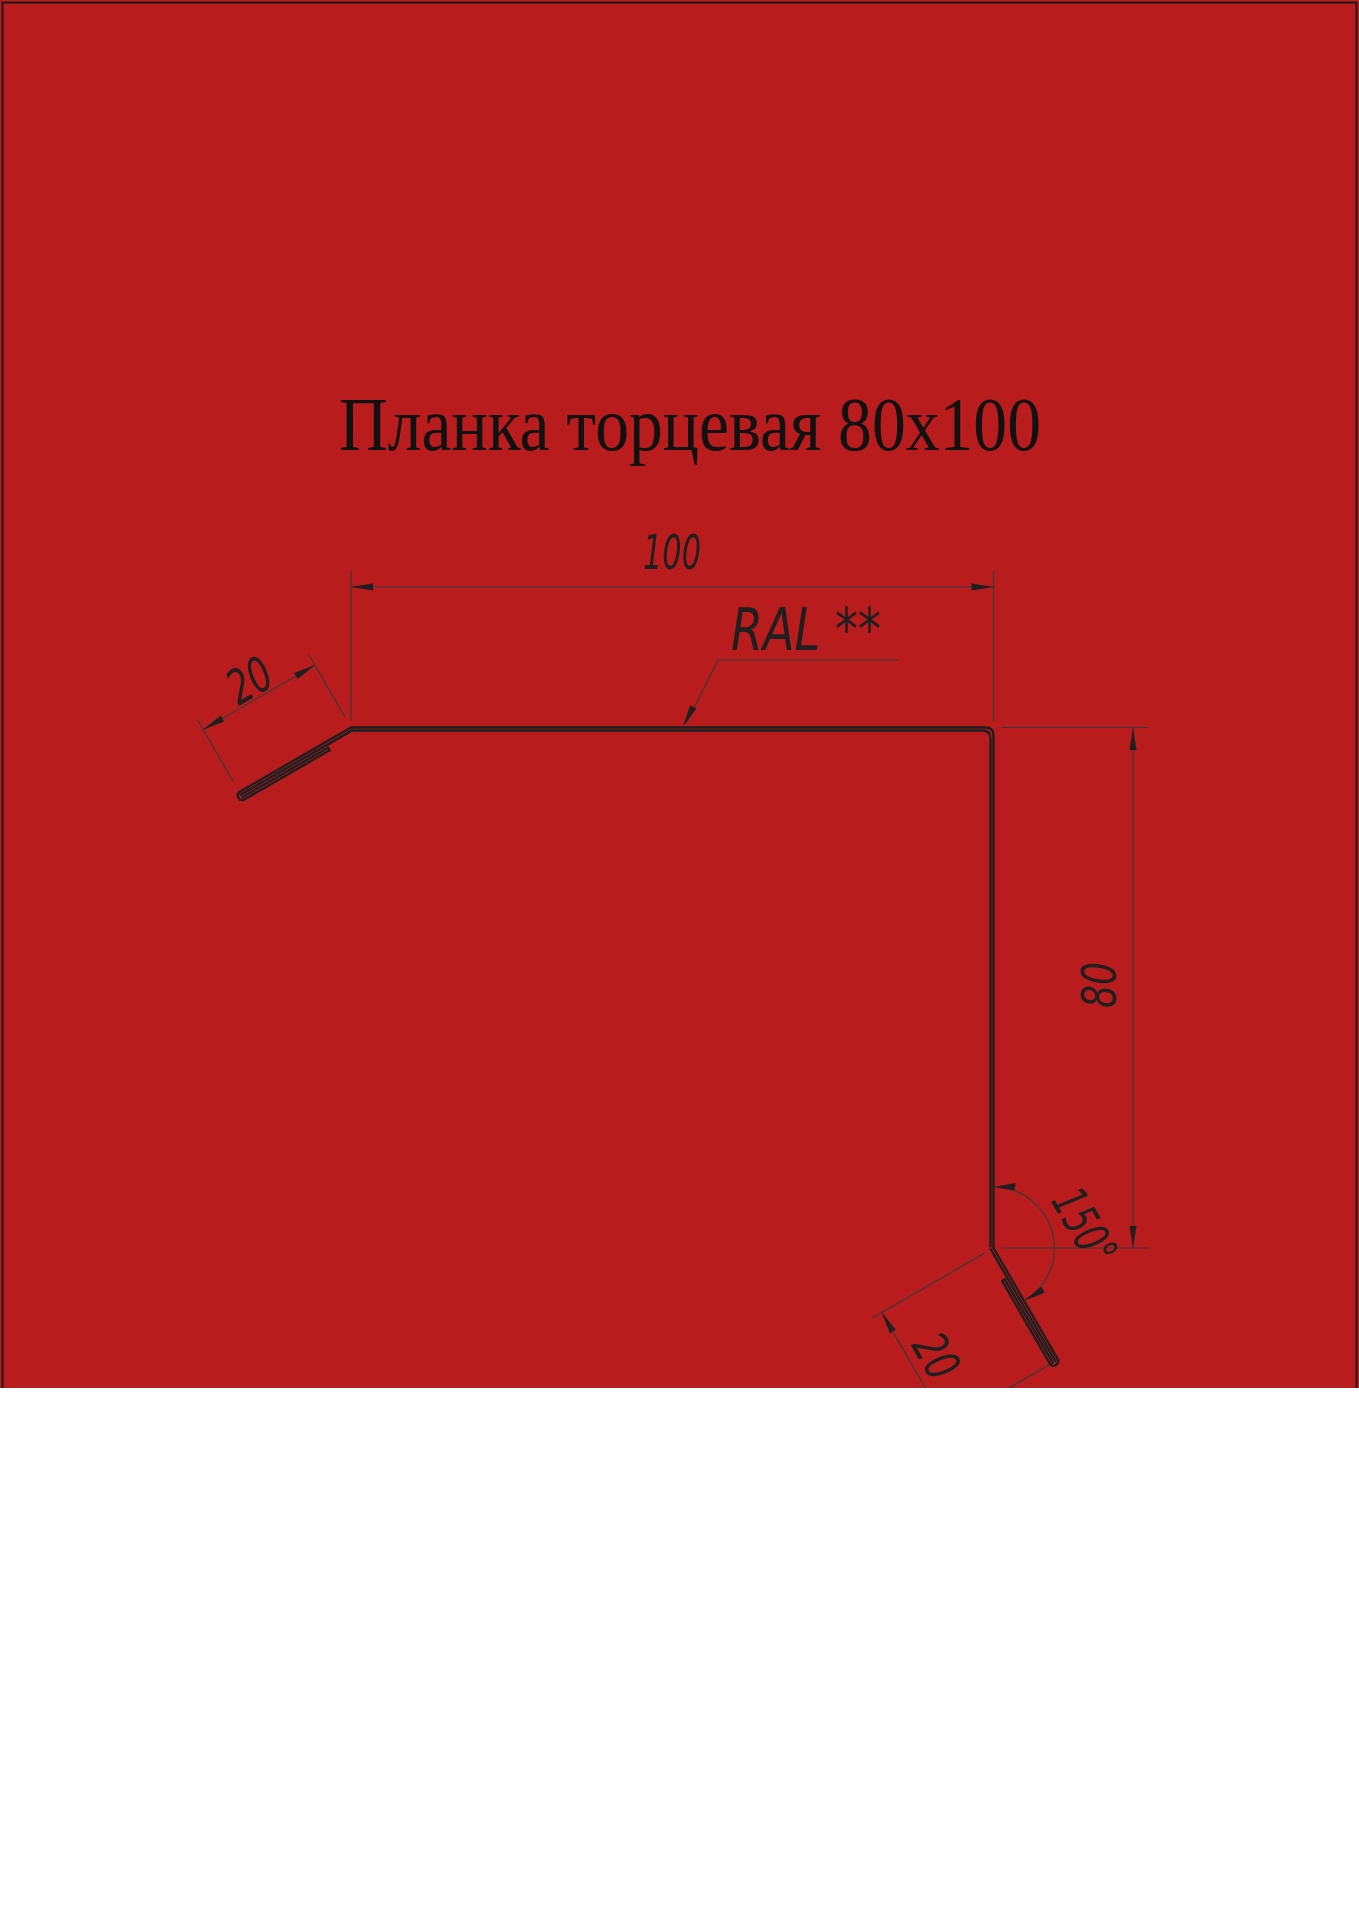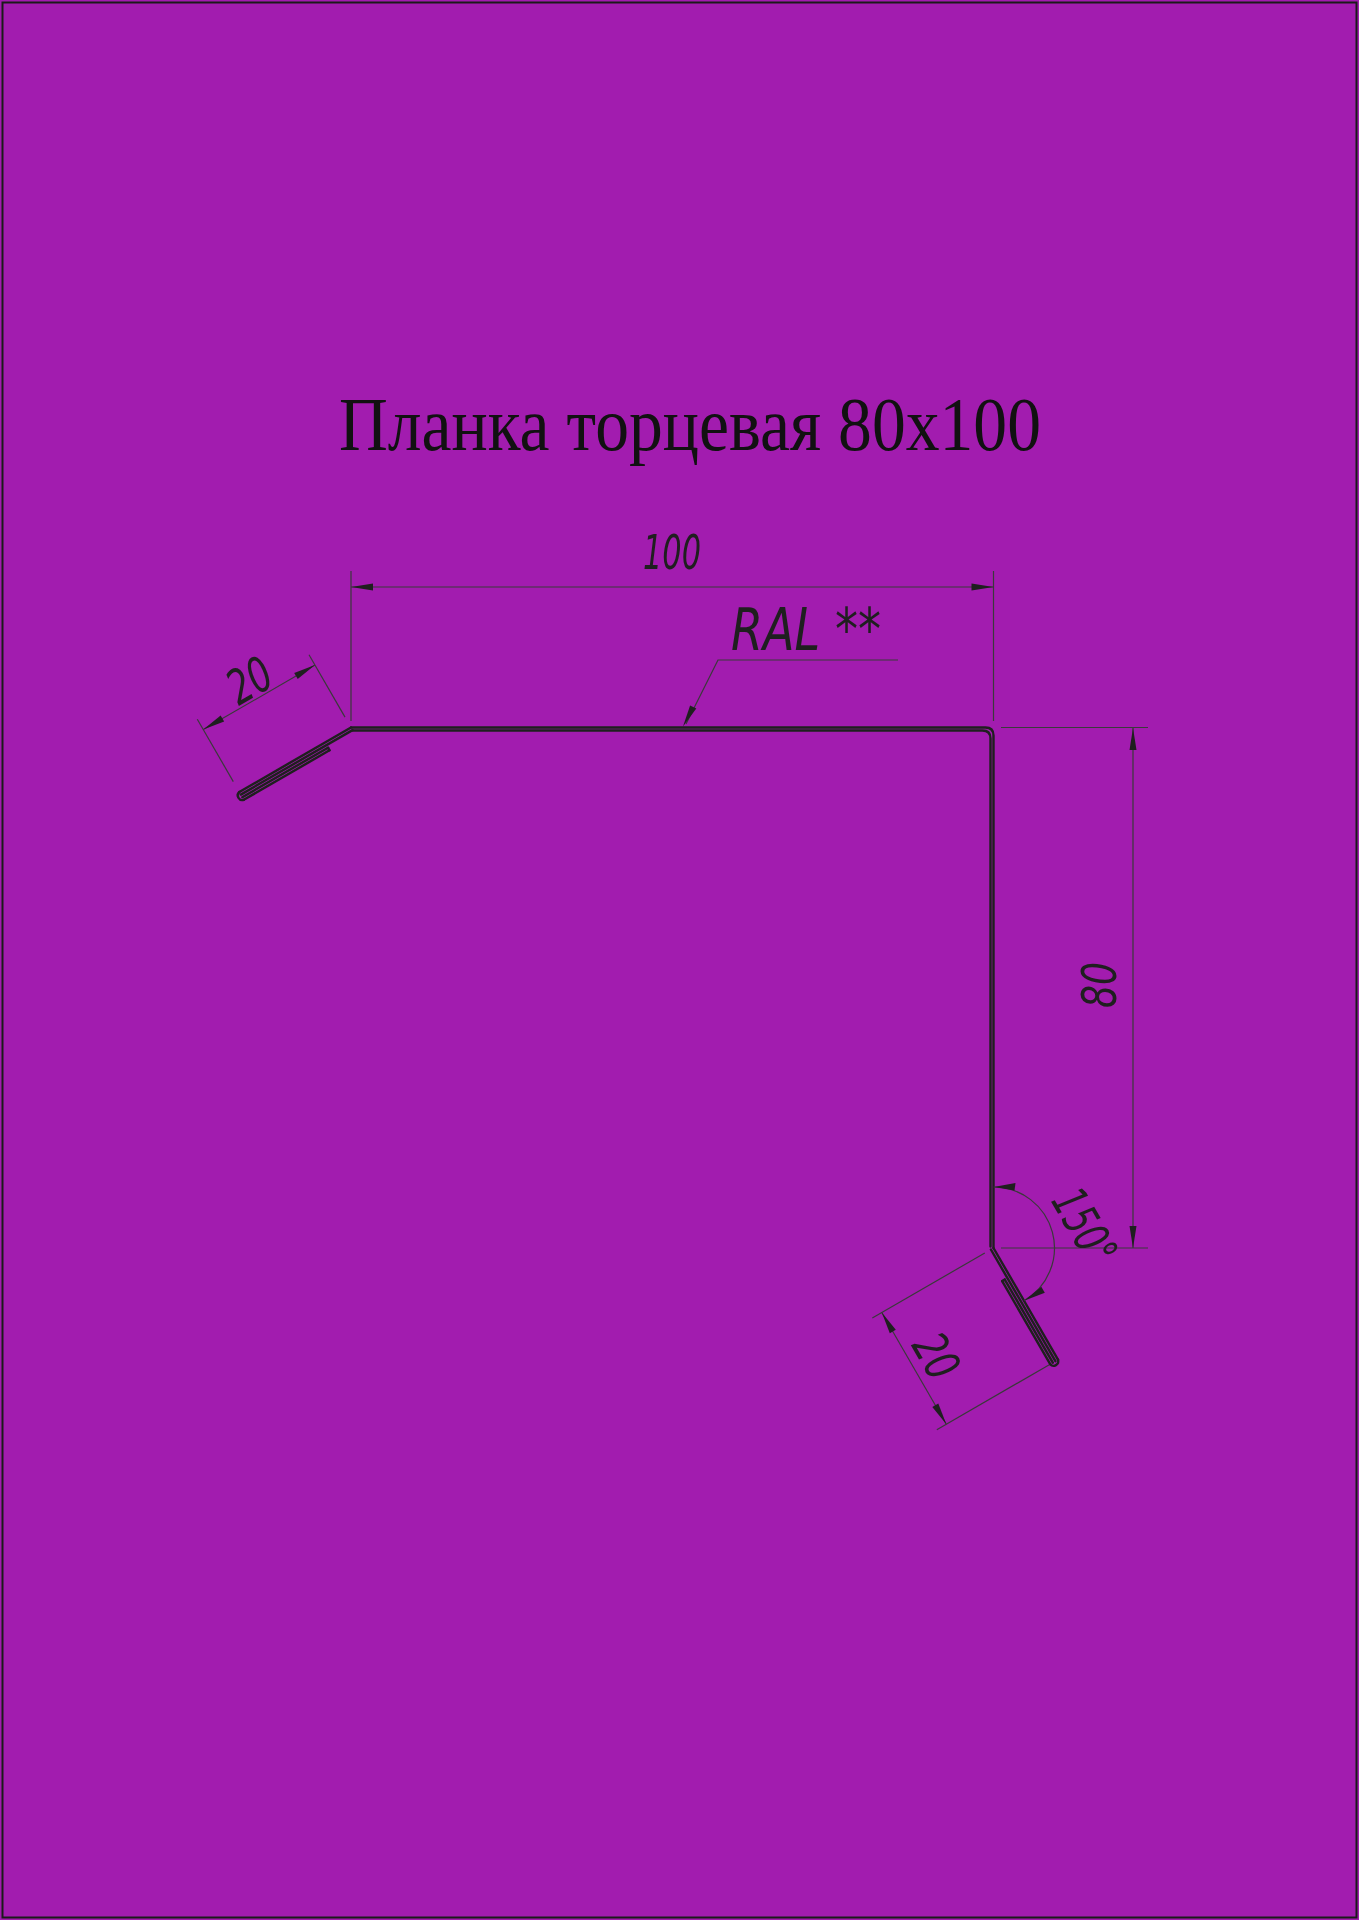--- a/index.html
+++ b/index.html
@@ -1,19 +1,19 @@
 <!DOCTYPE html>
 <html><head>
 <meta charset="utf-8">
 <style>
   html,body{margin:0;padding:0;background:#ffffff;}
   .page{
     position:relative;
-    width:1359px;height:1920px;
-    background:#a21caf;
+    width:1359px;height:1388px;
+    background:#b91c1c;
     font-family:"DejaVu Sans",sans-serif;
     overflow:hidden;
   }
   svg{display:block;}
   .thick{stroke:#1f1f1f;stroke-width:2.4;fill:none;stroke-linecap:round;stroke-linejoin:round;}
   .thin{stroke:#3a3a3a;stroke-width:1.2;fill:none;stroke-linecap:butt;}
   .arrow{fill:#1f1f1f;stroke:none;}
   .dim-text{font-family:"DejaVu Sans",sans-serif;font-style:italic;font-size:48px;fill:#1f1f1f;}
   .ral-text{font-family:"DejaVu Sans",sans-serif;font-style:italic;font-size:58px;fill:#1f1f1f;}
   .title-text{font-family:"Liberation Serif",serif;font-size:76px;fill:#111111;}

